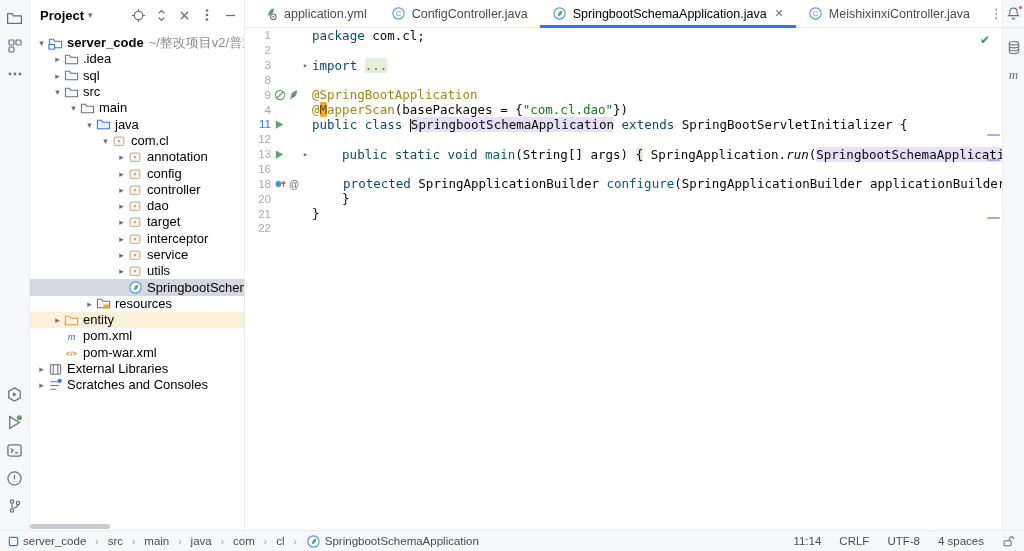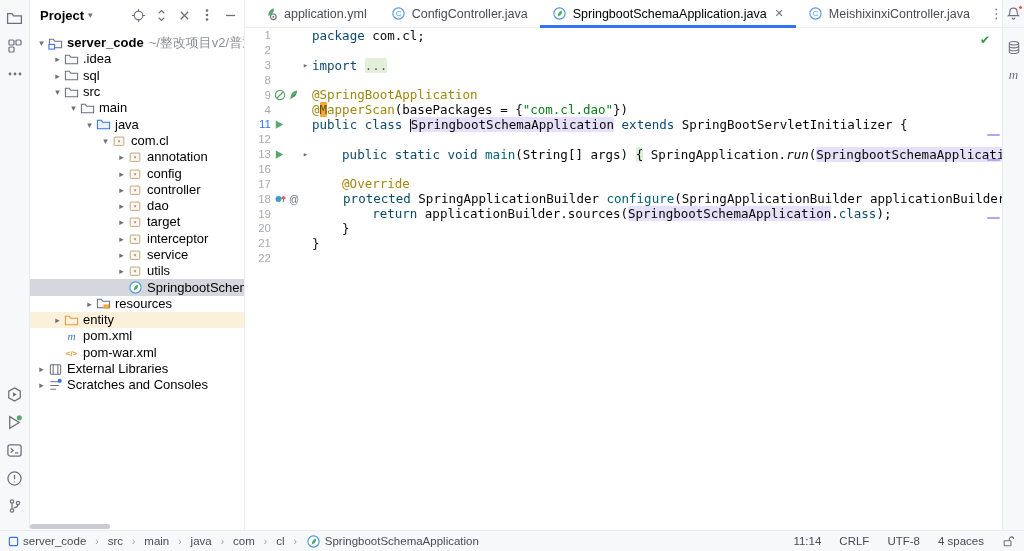--- a/index.html
+++ b/index.html
@@ -529,28 +529,26 @@
               </svg></span></span><span class="gut-fold"></span><span class="code-text" style="padding-left: 0px;"><span class="a">@SpringBootApplication</span></span></div>
         <div class="code-row"><span class="gut-num">4</span><span class="gut-icons"></span><span class="gut-fold"></span><span class="code-text" style="padding-left: 0px;"><span class="a">@</span><span class="mh">M</span><span class="a">apperScan</span><span class="p">(basePackages = {</span><span class="s">"com.cl.dao"</span><span class="p">})</span></span></div>
         <div class="code-row cur"><span class="gut-num">11</span><span class="gut-icons"><span style="display: inline-flex; align-items: center;"><svg width="11" height="11" viewBox="0 0 12 12">
                 <path d="M2 1.5l8 4.5-8 4.5z" fill="#59a869"></path>
               </svg></span></span><span class="gut-fold"></span><span class="code-text" style="padding-left: 0px;"><span class="k">public</span><span class="p"> </span><span class="k">class</span><span class="p"> </span><span class="caret"></span><span class="hl">SpringbootSchemaApplication</span><span class="p"> </span><span class="k">extends</span><span class="p"> SpringBootServletInitializer {</span></span></div>
         <div class="code-row"><span class="gut-num">12</span><span class="gut-icons"></span><span class="gut-fold"></span><span class="code-text" style="padding-left: 0px;"></span></div>
         <div class="code-row"><span class="gut-num">13</span><span class="gut-icons"><span style="display: inline-flex; align-items: center;"><svg width="11" height="11" viewBox="0 0 12 12">
                 <path d="M2 1.5l8 4.5-8 4.5z" fill="#59a869"></path>
               </svg></span></span><span class="gut-fold">▸</span><span class="code-text" style="padding-left: 30.08px;"><span class="k">public</span><span class="p"> </span><span class="k">static</span><span class="p"> </span><span class="k">void</span><span class="p"> </span><span class="m">main</span><span class="p">(String[] args) </span><span class="fb">{</span><span class="p"> SpringApplication.</span><span class="it">run</span><span class="p">(</span><span class="hl">SpringbootSchemaApplication</span></span></div>
         <div class="code-row"><span class="gut-num">16</span><span class="gut-icons"></span><span class="gut-fold"></span><span class="code-text" style="padding-left: 0px;"></span></div>
-        <div class="code-row"><span class="gut-num">17</span><span class="gut-icons"></span><span class="gut-fold"></span><span class="code-text" style="padding-left: 30.08px;"><span class="a">@Override</span></span></div>
         <div class="code-row"><span class="gut-num">18</span><span class="gut-icons"><span style="display: inline-flex; align-items: center;"><svg width="13" height="12" viewBox="0 0 13 12">
                 <circle cx="4.5" cy="6" r="3" fill="#37a0c8"></circle>
                 <path d="M9.5 9V3.5M9.5 3.5l-2 2M9.5 3.5l2 2" stroke="#db5c5c" stroke-width="1.2" fill="none"></path>
               </svg></span><span style="display: inline-flex; align-items: center;"><svg width="12" height="12" viewBox="0 0 12 12">
                 <text x="6" y="9.5" font-size="10" text-anchor="middle" fill="#6c707e" font-family="Liberation Sans,sans-serif">@</text>
               </svg></span></span><span class="gut-fold"></span><span class="code-text" style="padding-left: 30.08px;"><span class="k">protected</span><span class="p"> SpringApplicationBuilder </span><span class="m">configure</span><span class="p">(SpringApplicationBuilder applicationBuilder) {</span></span></div>
-        <div class="code-row"><span class="gut-num">19</span><span class="gut-icons"></span><span class="gut-fold"></span><span class="code-text" style="padding-left: 60.16px;"><span class="k">return</span><span class="p"> applicationBuilder.sources(</span><span class="hl">SpringbootSchemaApplication</span><span class="p">.</span><span class="k">class</span><span class="p">);</span></span></div>
         <div class="code-row"><span class="gut-num">20</span><span class="gut-icons"></span><span class="gut-fold"></span><span class="code-text" style="padding-left: 30.08px;"><span class="p">}</span></span></div>
         <div class="code-row"><span class="gut-num">21</span><span class="gut-icons"></span><span class="gut-fold"></span><span class="code-text" style="padding-left: 0px;"><span class="p">}</span></span></div>
         <div class="code-row"><span class="gut-num">22</span><span class="gut-icons"></span><span class="gut-fold"></span><span class="code-text" style="padding-left: 0px;"></span></div>
         <div class="stripe-mark" style="top: 106px;"></div>
         <div class="stripe-mark" style="top: 131px;"></div>
         <div class="stripe-mark" style="top: 189px;"></div>
       </div>
   </div>
 
   <div id="right-strip">

